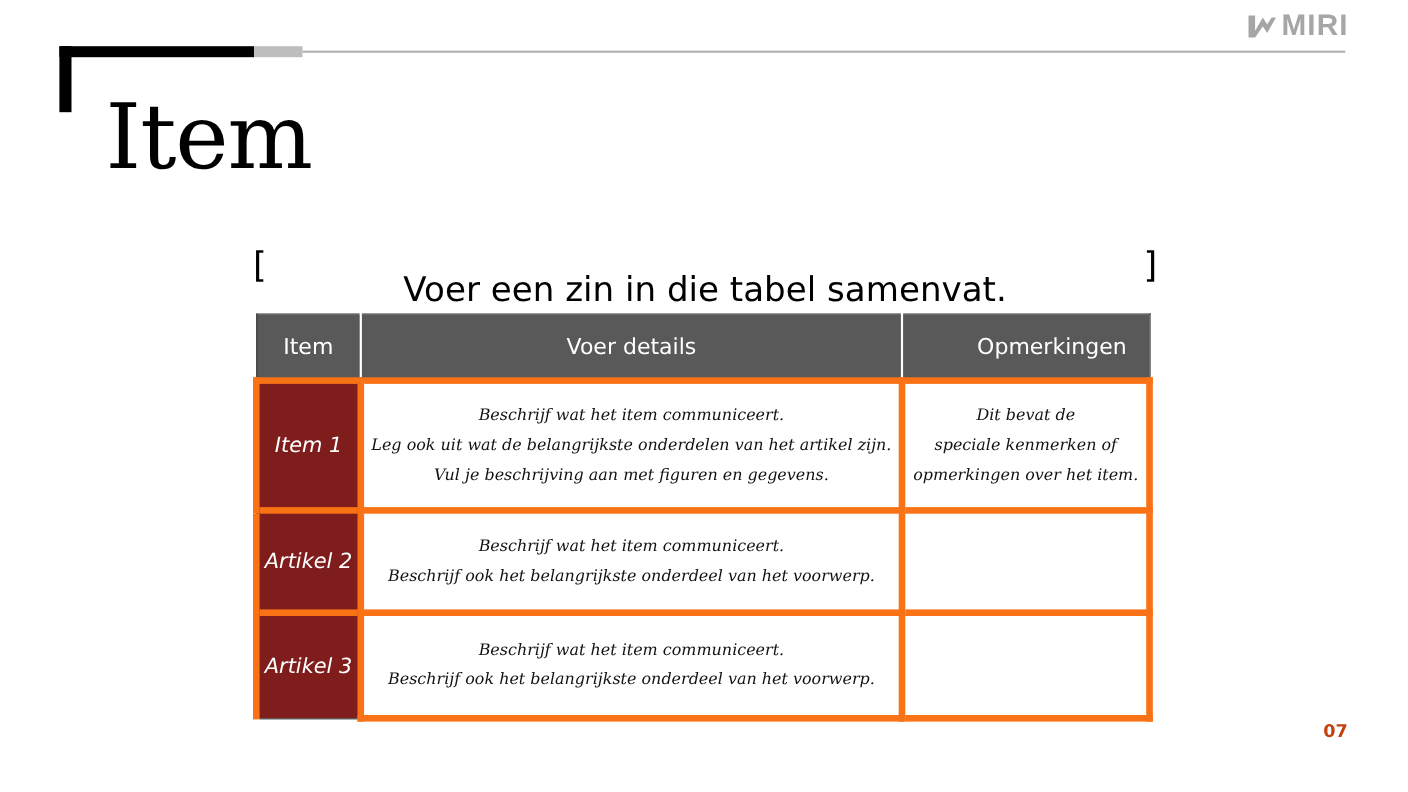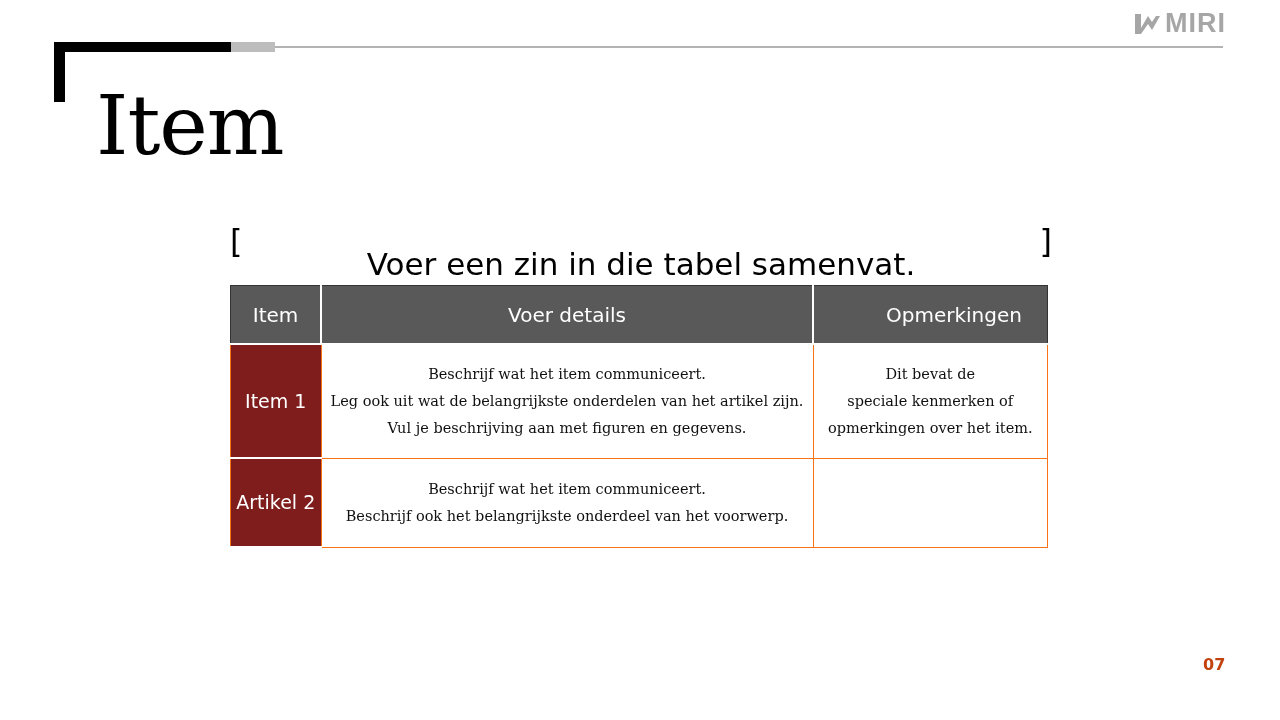--- a/index.html
+++ b/index.html
@@ -12,21 +12,21 @@
   .logo { position:absolute; left:1132px; top:8px; display:flex; gap:3px; color:#a6a6a6; }
   .logo-text { font-family:"Liberation Sans", sans-serif; font-weight:bold; font-size:27px; letter-spacing:1px; color:#a6a6a6; }
   .summary { position:absolute; left:230px; top:222px; width:822px; height:40px; font-size:32px; color:#000; }
   .summary .lb { position:absolute; left:0; top:0; }
   .summary .rb { position:absolute; right:0; top:0; }
   .summary .txt { position:absolute; left:0; right:0; text-align:center; top:0; font-size:31px;margin-top:24px; }
   table { position:absolute; left:230px; top:285px; border-collapse:collapse; width:818px; }
   th { background:#595959; color:#fff; font-weight:normal; font-size:20px; height:55px; border:2px solid #fff; border-top:1px solid #333; }
   th.first { border-left:1px solid #333; }
   th.last { border-right:1px solid #333;padding-left:48px; }
-  td { border:1px solid #f97316; text-align:center; font-family:"DejaVu Serif", serif; font-size:14.5px; line-height:27px; color:#111; }
+  td { border:6px solid #f97316; text-align:center; font-family:"DejaVu Serif", serif; font-size:14.5px; line-height:27px; color:#111;font-style:italic; }
   td.label { background:#7f1d1d; color:#fff; font-family:"DejaVu Sans", sans-serif; font-size:19px; width:87px; border-right:none; border-bottom:2px solid #fff; }
   tr.r1 td { height:110px; }
   tr.r2 td { height:85px; }
   tr.r3 td { height:88px; }
   tr.r3 td.label { border-bottom:1px solid #333; }
   .page { position:absolute; left:1203px; top:655px; font-size:16px; font-weight:bold; color:#c2410c;text-align:center; }
 </style>
 </head>
 <body>
 
@@ -75,16 +75,24 @@
       </td>
     </tr>
     <tr class="r2">
       <td class="label">Artikel 2</td>
       <td>
         <div>Beschrijf wat het item communiceert.</div>
         <div>Beschrijf ook het belangrijkste onderdeel van het voorwerp.</div>
       </td>
       <td></td>
     </tr>
+    <tr class="r3">
+      <td class="label">Artikel 3</td>
+      <td>
+        <div>Beschrijf wat het item communiceert.</div>
+        <div>Beschrijf ook het belangrijkste onderdeel van het voorwerp.</div>
+      </td>
+      <td></td>
+    </tr>
   </tbody>
 </table>
 
 <div class="page">07</div>
 
 </body></html>

